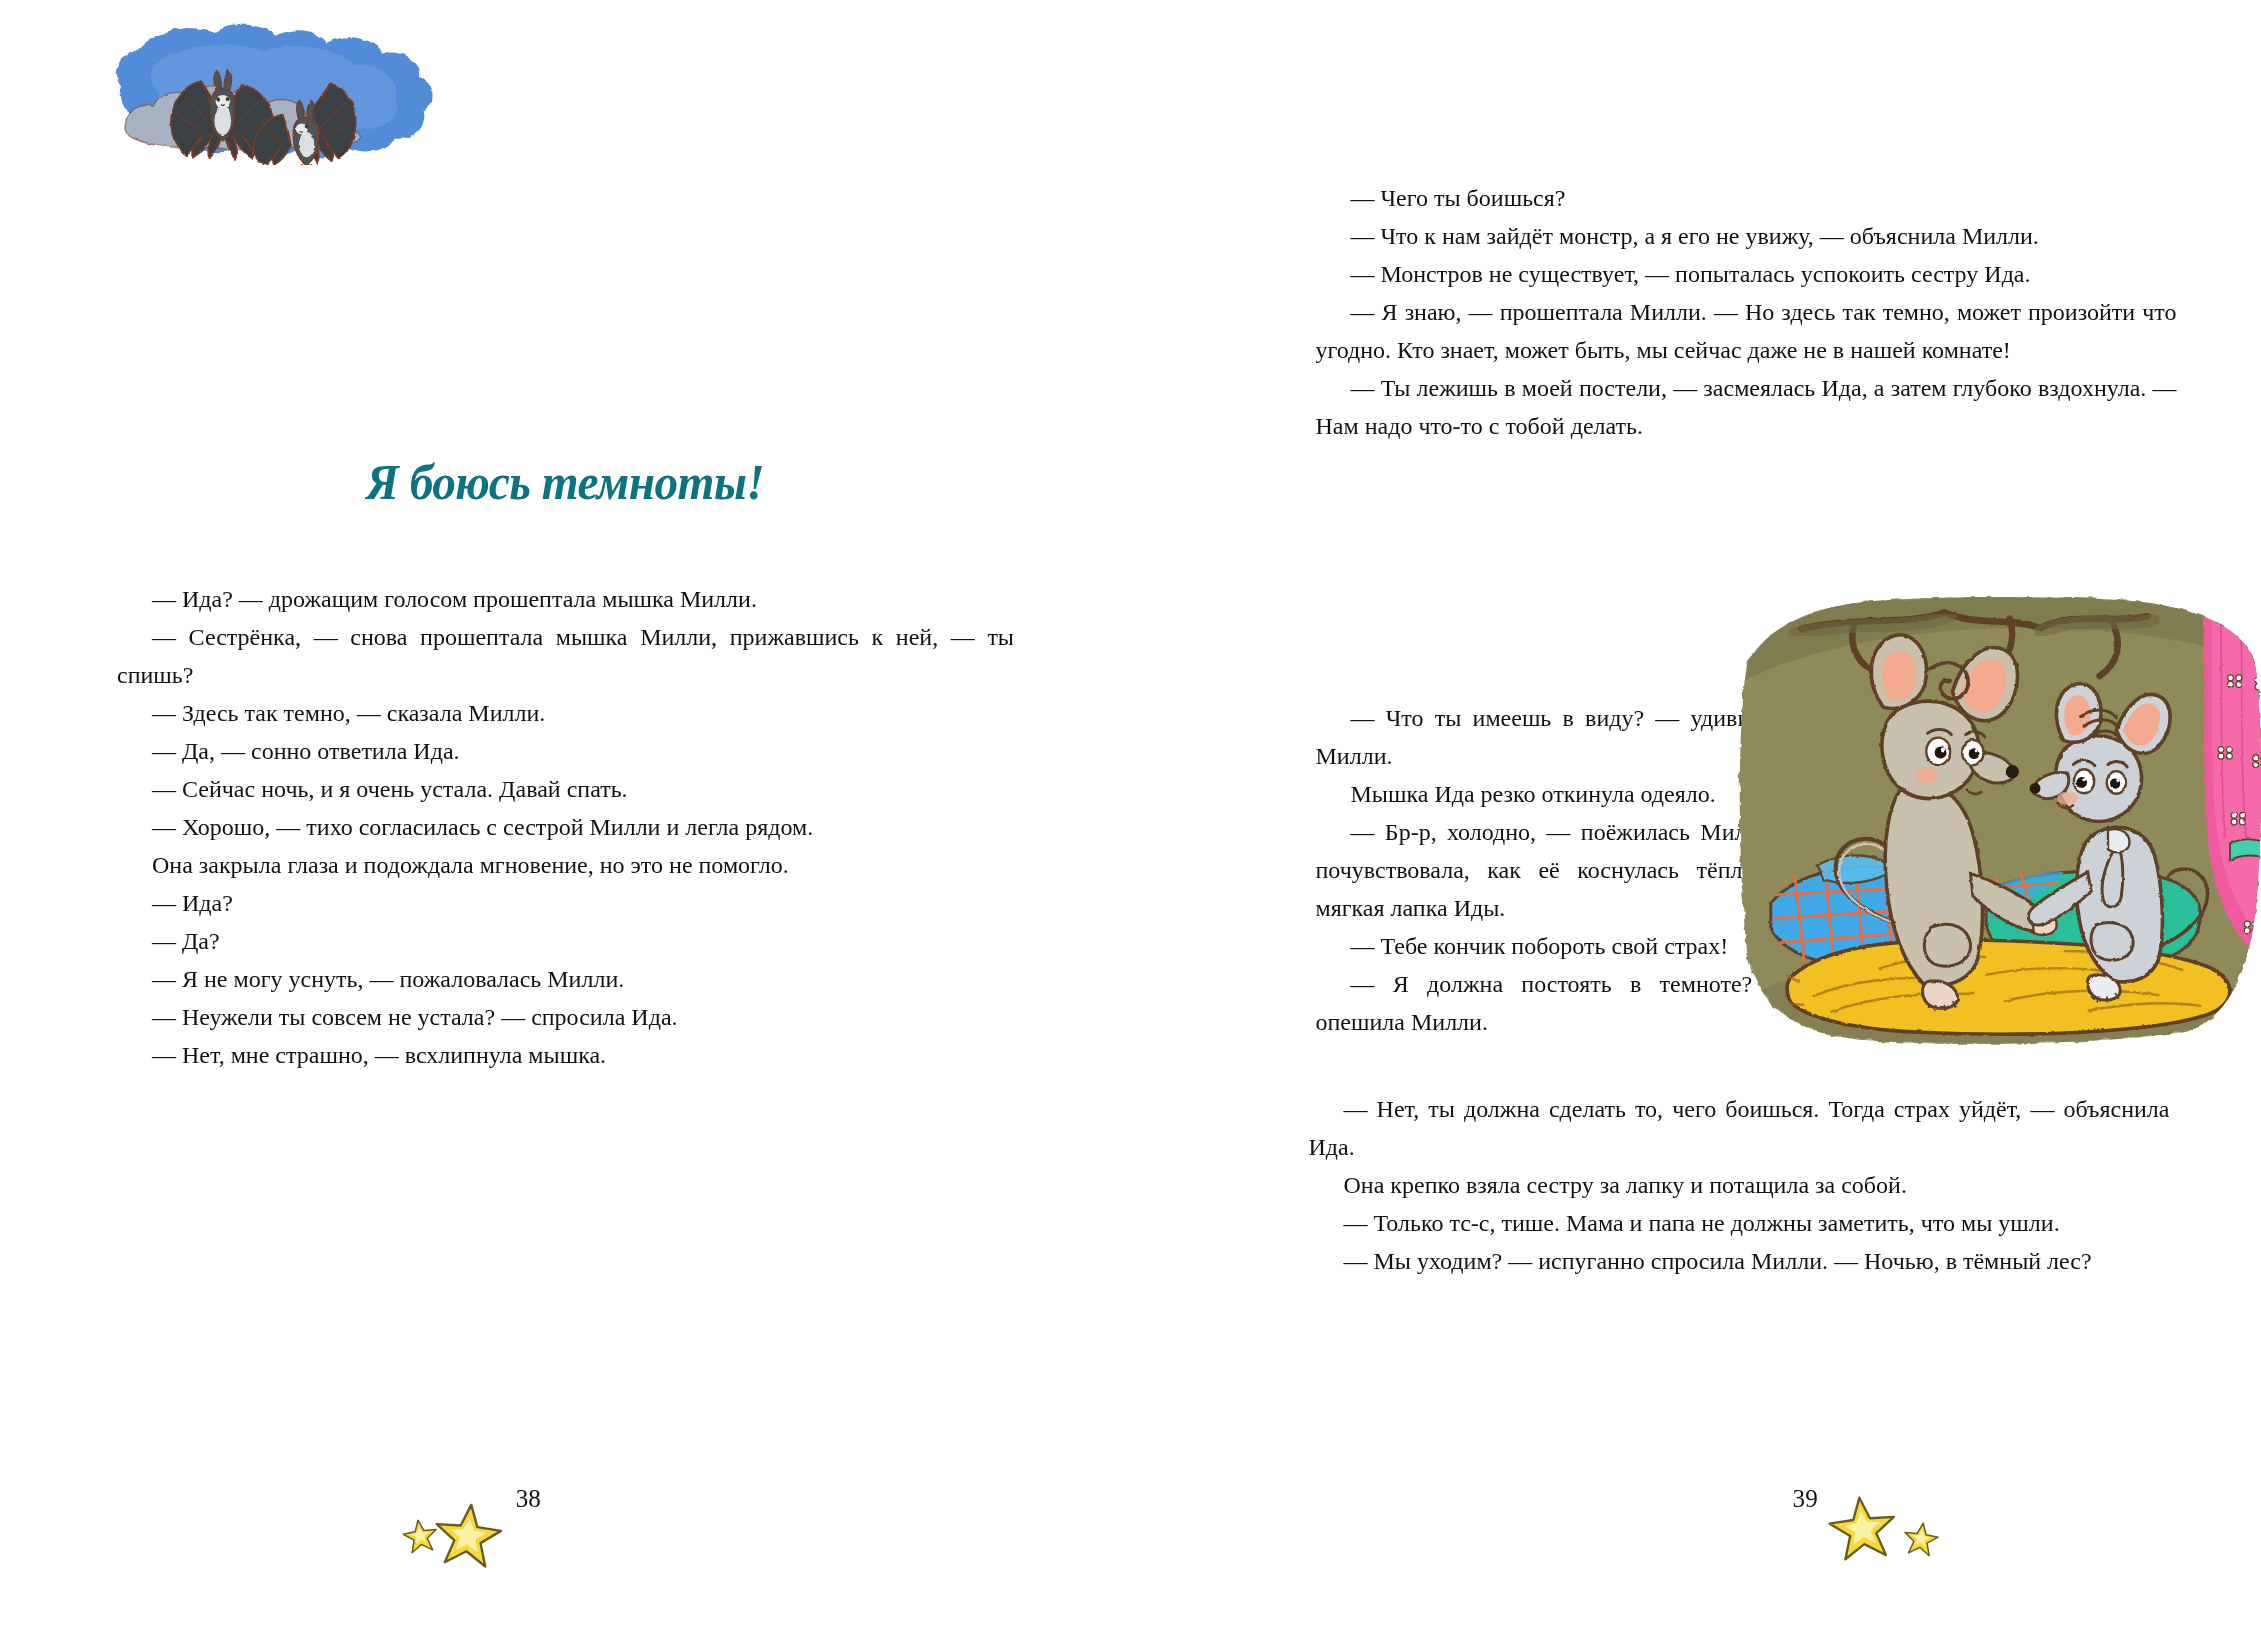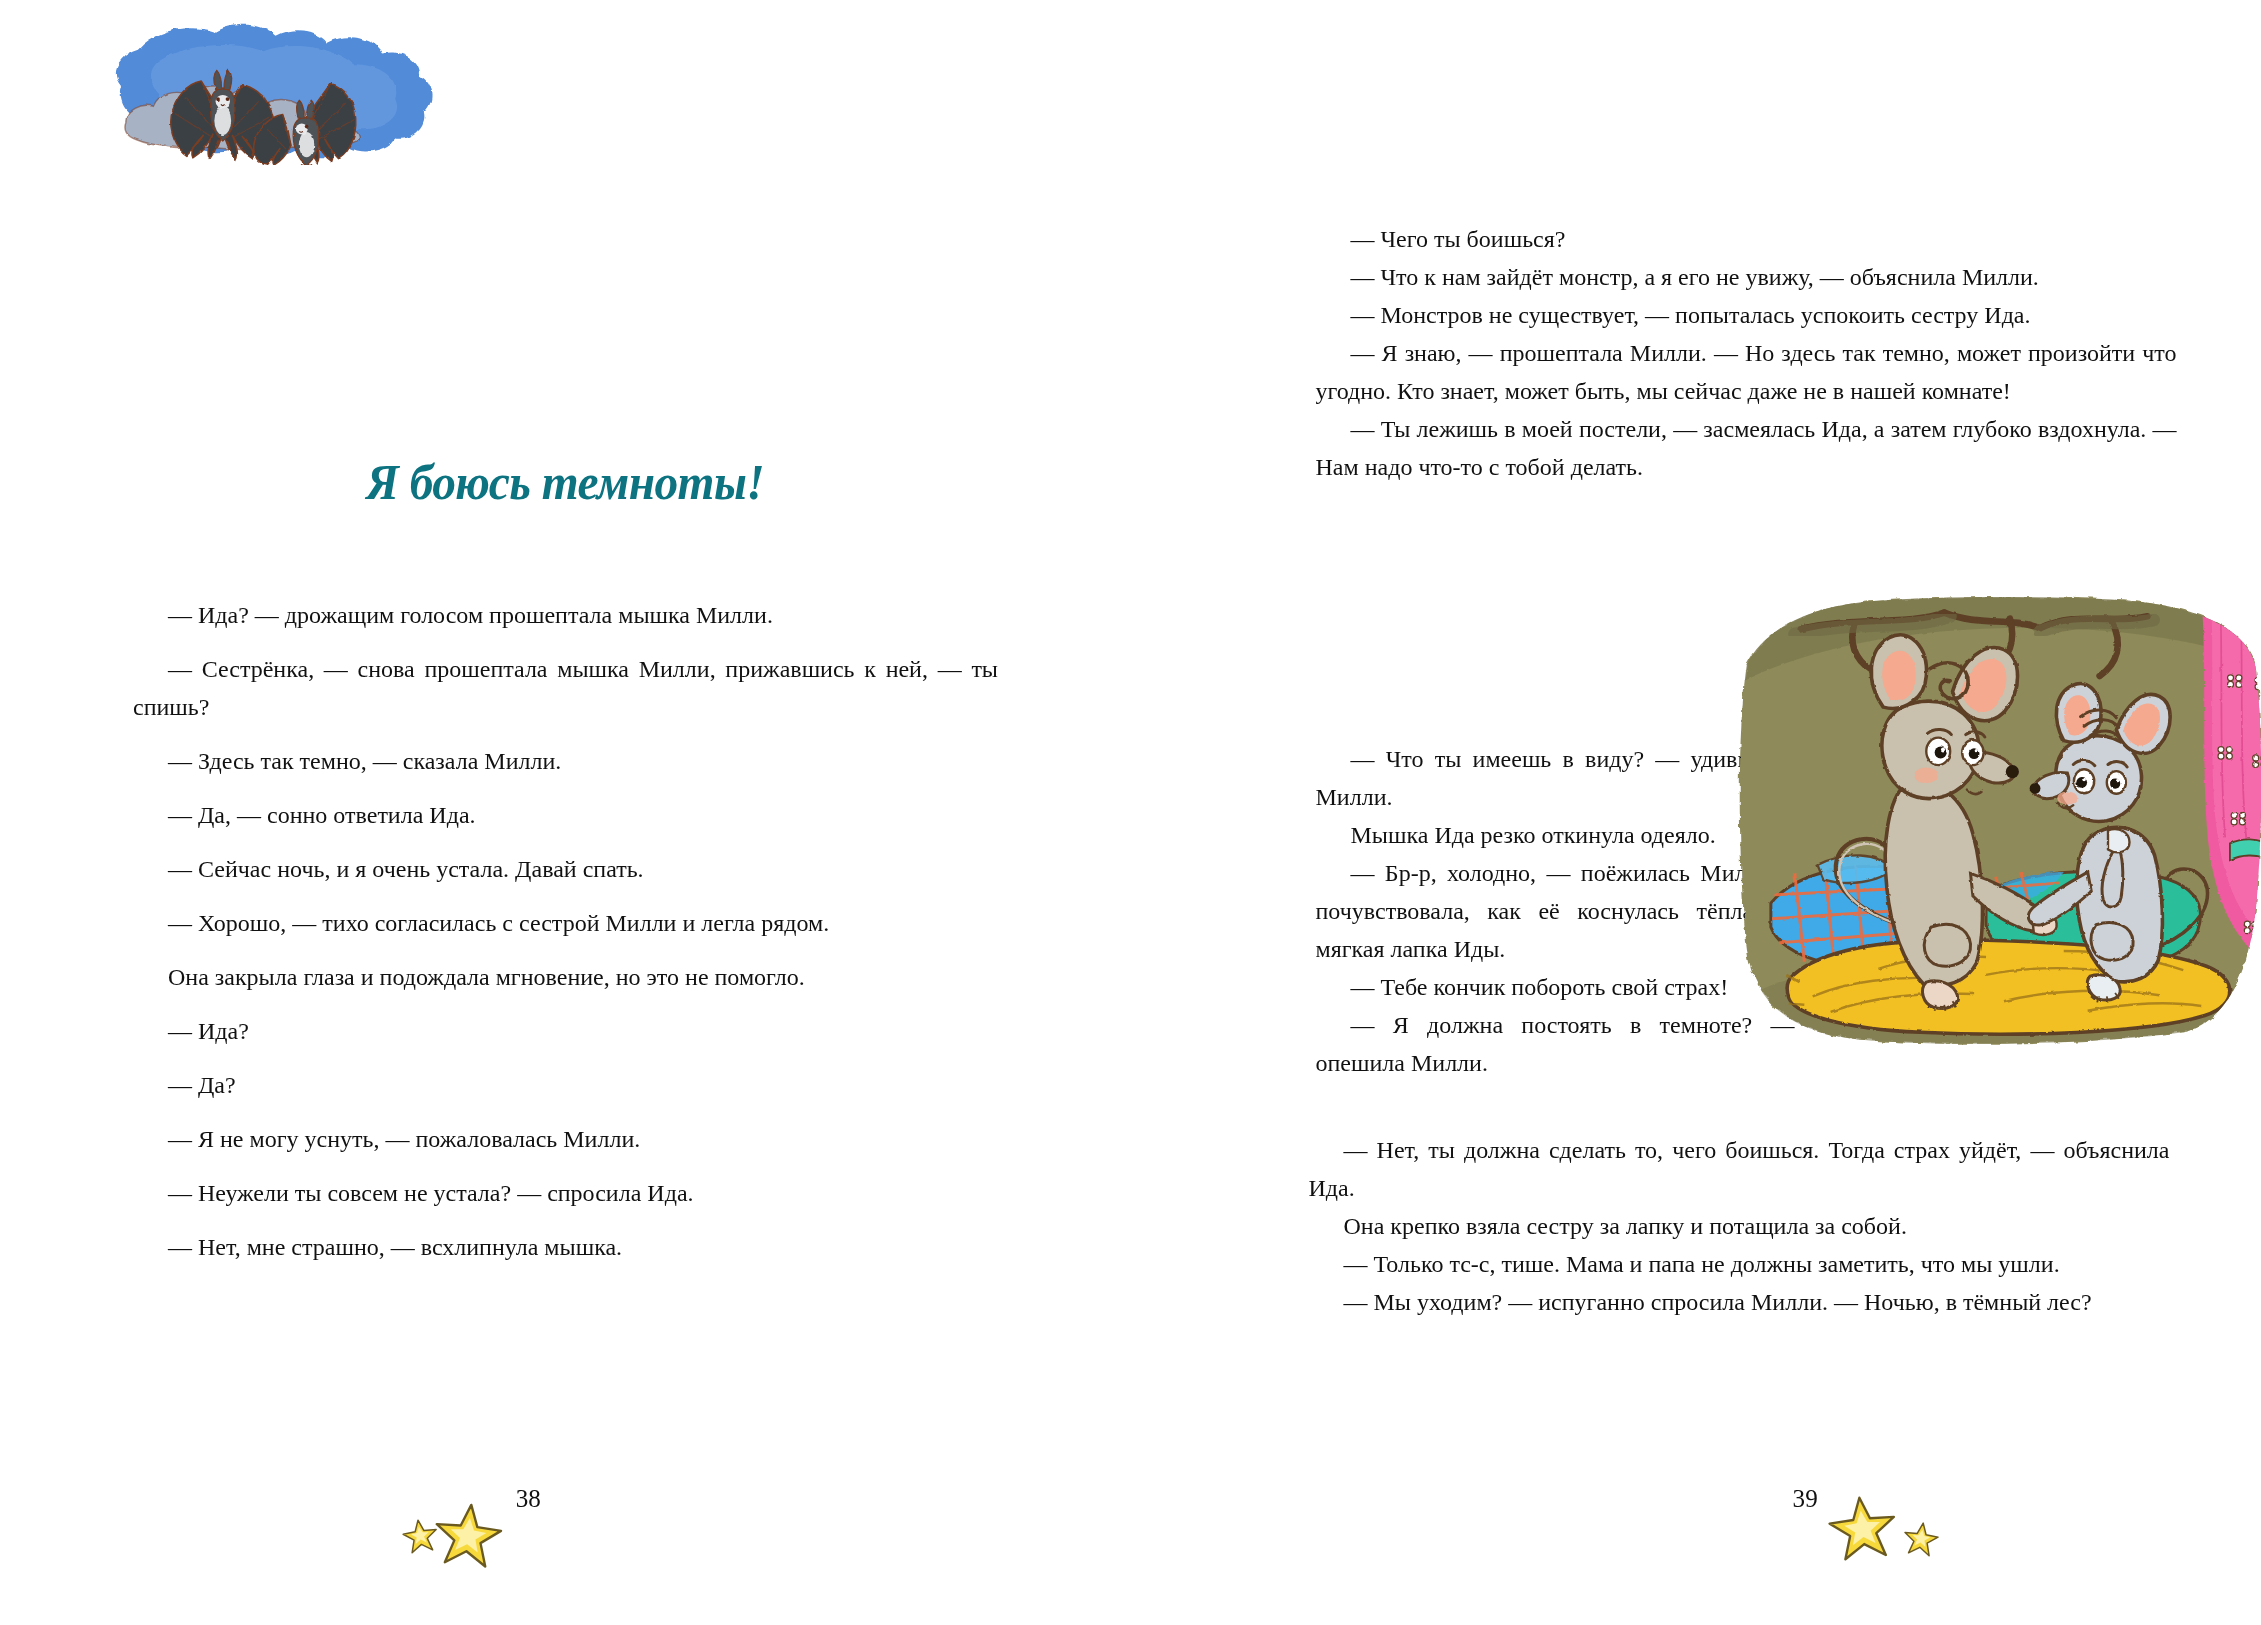--- a/index.html
+++ b/index.html
@@ -36,25 +36,25 @@
   
   .col{
     position:absolute;
     font-size:24px;
     line-height:38px;
     text-align:justify;
     text-justify:inter-word;
     hyphens:manual;
     color:#111;
   }
-  .col p{margin:16px;}
+  .col p{margin:0;}
   .col p.ind{text-indent:35px;}
 
   .left-col{left:117px;top:580px;width:897px;}
-  .rc{position:absolute;font-size:24px;line-height:38px;text-align:justify;color:#111;margin-top:41px;}
+  .rc{position:absolute;font-size:24px;line-height:38px;text-align:justify;color:#111;}
   .rc p{margin:0;}
   .rc p.ind{text-indent:35px;}
 
   .right-block-a{left:185px;top:179px;width:861px;}
   .right-block-narrow{left:185px;top:699px;width:479px;}
   .right-block-b{left:178px;top:1090px;width:861px;}
 
   
   .mouse-illo{position:absolute;left:598px;top:592px;width:538px;height:455px;}
   .mouse-illo svg{width:100%;height:100%;display:block;}

